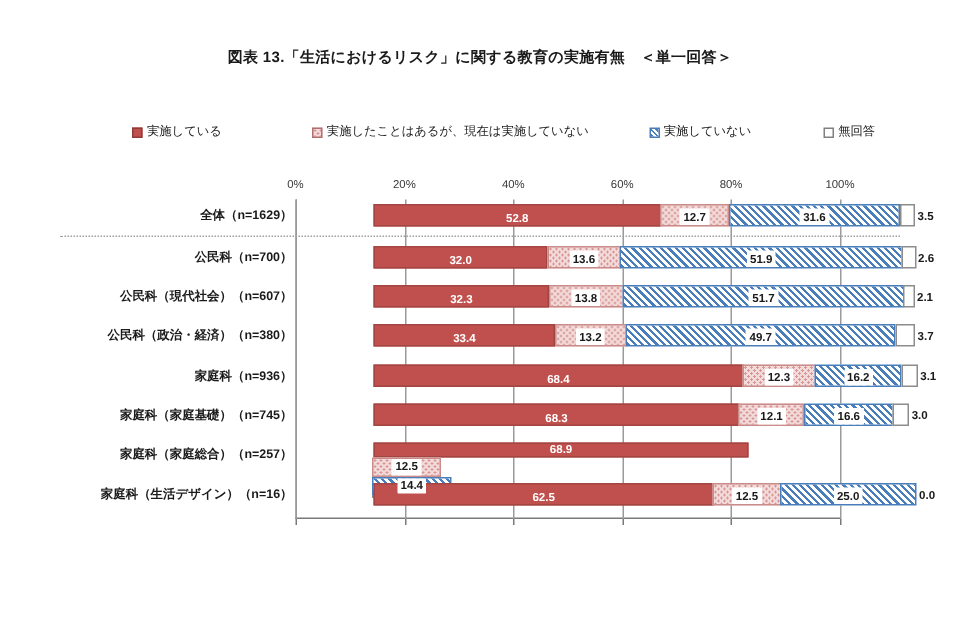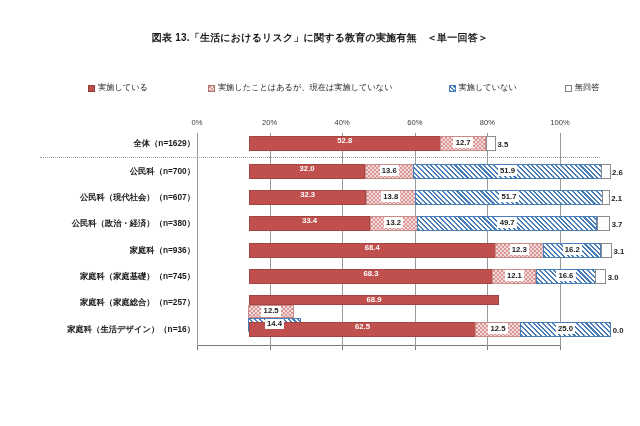--- a/index.html
+++ b/index.html
@@ -22,21 +22,21 @@
   }
 
   
   .legend{
     position:absolute;top:82px;left:88px;
     width:470px;height:13px;
     display:flex;align-items:center;
   }
   .legend-item{display:flex;align-items:center;white-space:nowrap;}
   .legend-item.l0{margin-right:60px;}
-  .legend-item.l1{margin-right:56px;text-align:center;}
+  .legend-item.l1{margin-right:40px;text-align:center;}
   .legend-item.l2{margin-right:48px;}
   .legend-swatch{
     width:7px;height:7px;margin-right:3px;
     border:0.7px solid #808080;
     box-sizing:border-box;
     flex:0 0 auto;
   }
   .sw-solid{background:#C0504D;border-color:#8f3b38;}
   .sw-dots{
     background-color:#F2DCDB;
@@ -96,21 +96,21 @@
   .row-label{
     position:absolute;
     right:645px;            
     font-size:8.3px;font-weight:bold;color:#1a1a1a;
     white-space:nowrap;text-align:right;
     line-height:15px;
   }
   .seg{
     position:relative;height:15px;
     box-sizing:border-box;
-    display:flex;align-items:flex-start;justify-content:center;
+    display:flex;align-items:flex-end;justify-content:center;
     overflow:visible;
   }
   .seg-0{background:#C0504D;border:0.6px solid #a34542;}
   .seg-1{
     background-color:#F2DCDB;
     background-image:
       radial-gradient(circle at 1px 1px, #D99694 0.75px, transparent 0.85px),
       radial-gradient(circle at 3px 3px, #D99694 0.75px, transparent 0.85px);
     background-size:4px 4px,4px 4px;
     border:0.6px solid #c98c8a;
@@ -198,20 +198,23 @@
       <div class="gridline" style="left: 363px;"></div>
       <div class="tickmark" style="left: 363px;"></div>
       <div class="row" style="top: 3px;">
         <div class="row-label" style="position: absolute; right: 100%; margin-right: 6px; top: 0px;">全体（n=1629）</div>
         <div class="seg seg-0" style="width: 191.664px; margin-left: 0px;">
           <span class="val val-in">52.8</span>
         </div>
         <div class="seg seg-1" style="width: 46.101px; margin-left: -0.6px;">
           <span class="val val-chip">12.7</span>
         </div>
+        <div class="seg seg-2" style="width: 114.708px; margin-left: -0.6px;">
+          <span class="val val-chip">31.6</span>
+        </div>
         <div class="seg seg-3" style="width: 10.527px; margin-left: -0.6px;">
           <span class="val-out">3.5</span>
         </div>
       </div>
       <div class="row" style="top: 31px;">
         <div class="row-label" style="position: absolute; right: 100%; margin-right: 6px; top: 0px;">公民科（n=700）</div>
         <div class="seg seg-0" style="width: 116.16px; margin-left: 0px;">
           <span class="val val-in">32.0</span>
         </div>
         <div class="seg seg-1" style="width: 49.368px; margin-left: -0.6px;">

